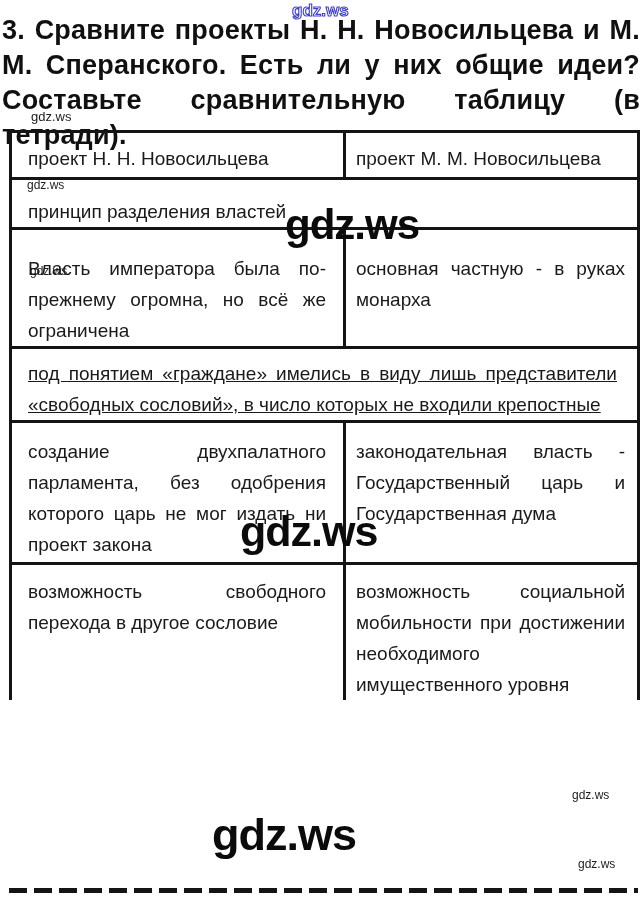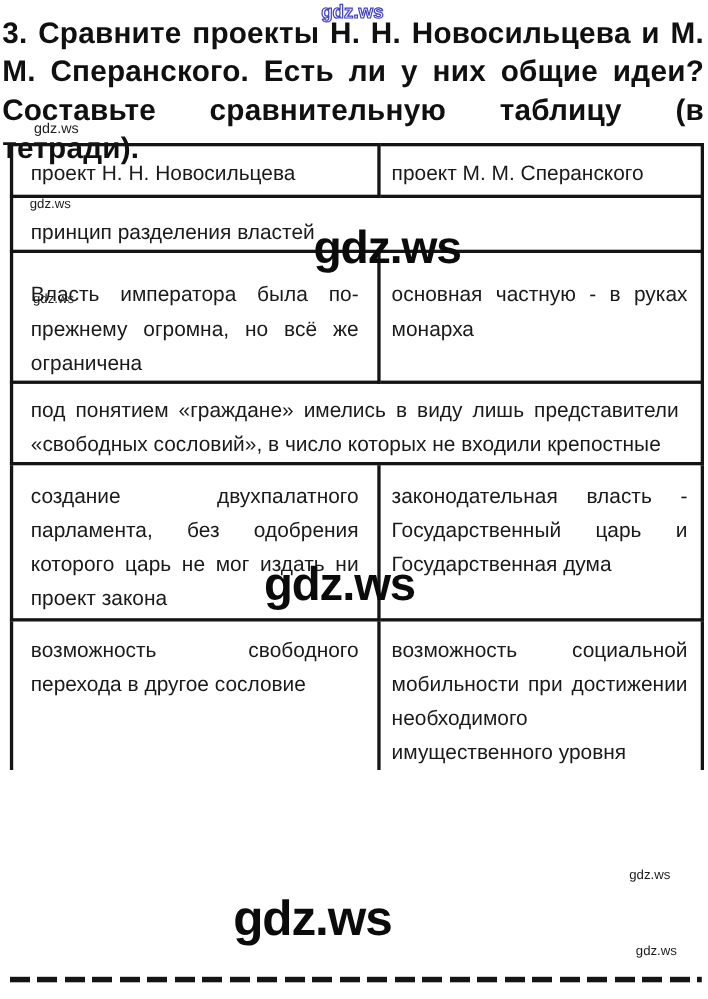--- a/index.html
+++ b/index.html
@@ -25,21 +25,21 @@
   td{
     border:3px solid #141414;vertical-align:top;box-sizing:border-box;
     font-size:19px;line-height:31px;text-align:justify;color:#1a1a1a;
   }
   td.cl{padding:12px 17px 0 16px;}
   td.cr{padding:12px 12px 0 10px;}
   td.cm{padding:12px 20px 0 16px;}
   tr.r-head td{height:47px;padding-top:10px;text-align:left;}
   tr.r1 td{height:49px;padding-top:16px;}
   tr.r2 td{height:109px;padding-top:23px;}
-  tr.r3 td{height:70px;padding-top:9px;}
+  tr.r3 td{height:70px;padding-top:9px;text-decoration:underline;}
   tr.r4 td{height:142px;padding-top:13px;}
   tr.r5 td{height:199px;padding-top:12px;}
   tr.r6 td{height:136px;padding-top:11px;border-bottom:none;}
 
   .dashed{
     position:absolute;left:9px;top:888px;width:629px;height:5px;
     background:repeating-linear-gradient(90deg,#141414 0 18px,transparent 18px 25px);
   }
 
   .wm{position:absolute;pointer-events:none;white-space:nowrap;color:#1c1c1c;}
@@ -62,21 +62,21 @@
   <div class="heading">3. Сравните проекты Н. Н. Новосильцева и М. М. Сперанского. Есть ли у них общие идеи? Составьте сравнительную таблицу (в тетради).</div>
 
   <table class="cmp">
     <colgroup>
         <col class="c1">
         <col class="c2">
       </colgroup>
     <tbody>
       <tr class="r-head">
         <td class="cl">проект Н. Н. Новосильцева</td>
-        <td class="cr">проект М. М. Сперанского</td>
+        <td class="cr">проект М. М. Новосильцева</td>
       </tr>
       <tr class="r1">
         <td class="cm" colspan="2">принцип разделения властей</td>
       </tr>
       <tr class="r2">
         <td class="cl">Власть императора была по-прежнему огромна, но всё же ограничена</td>
         <td class="cr">основная частную - в руках монарха</td>
       </tr>
       <tr class="r3">
         <td class="cm" colspan="2">под понятием «граждане» имелись в виду лишь представители «свободных сословий», в число которых не входили крепостные</td>

